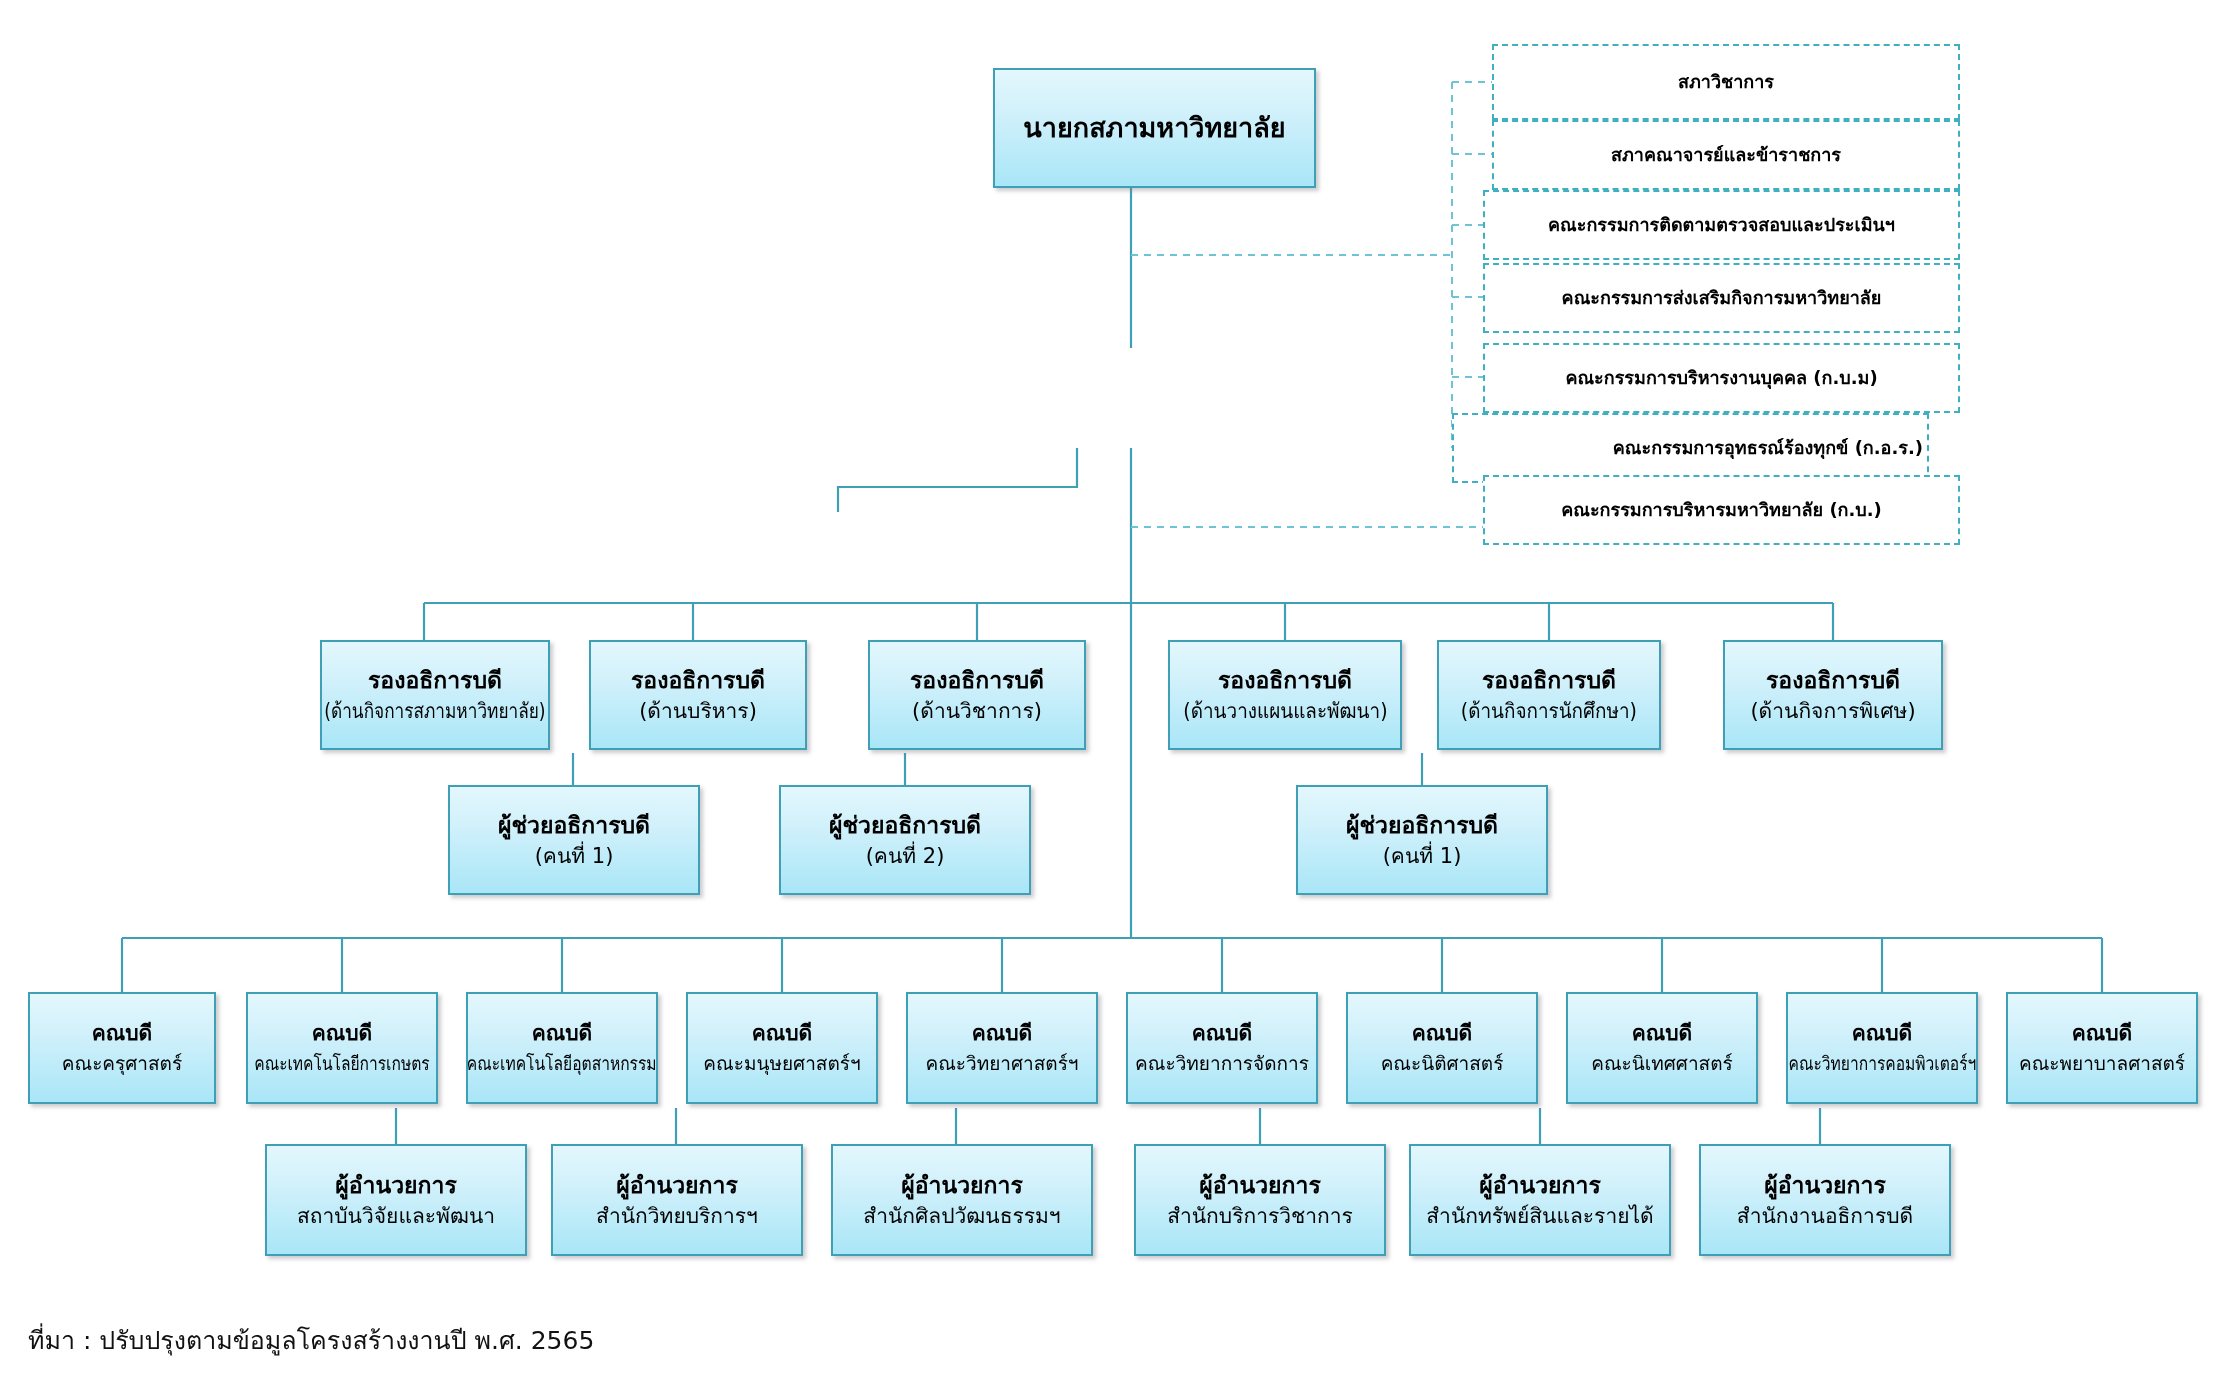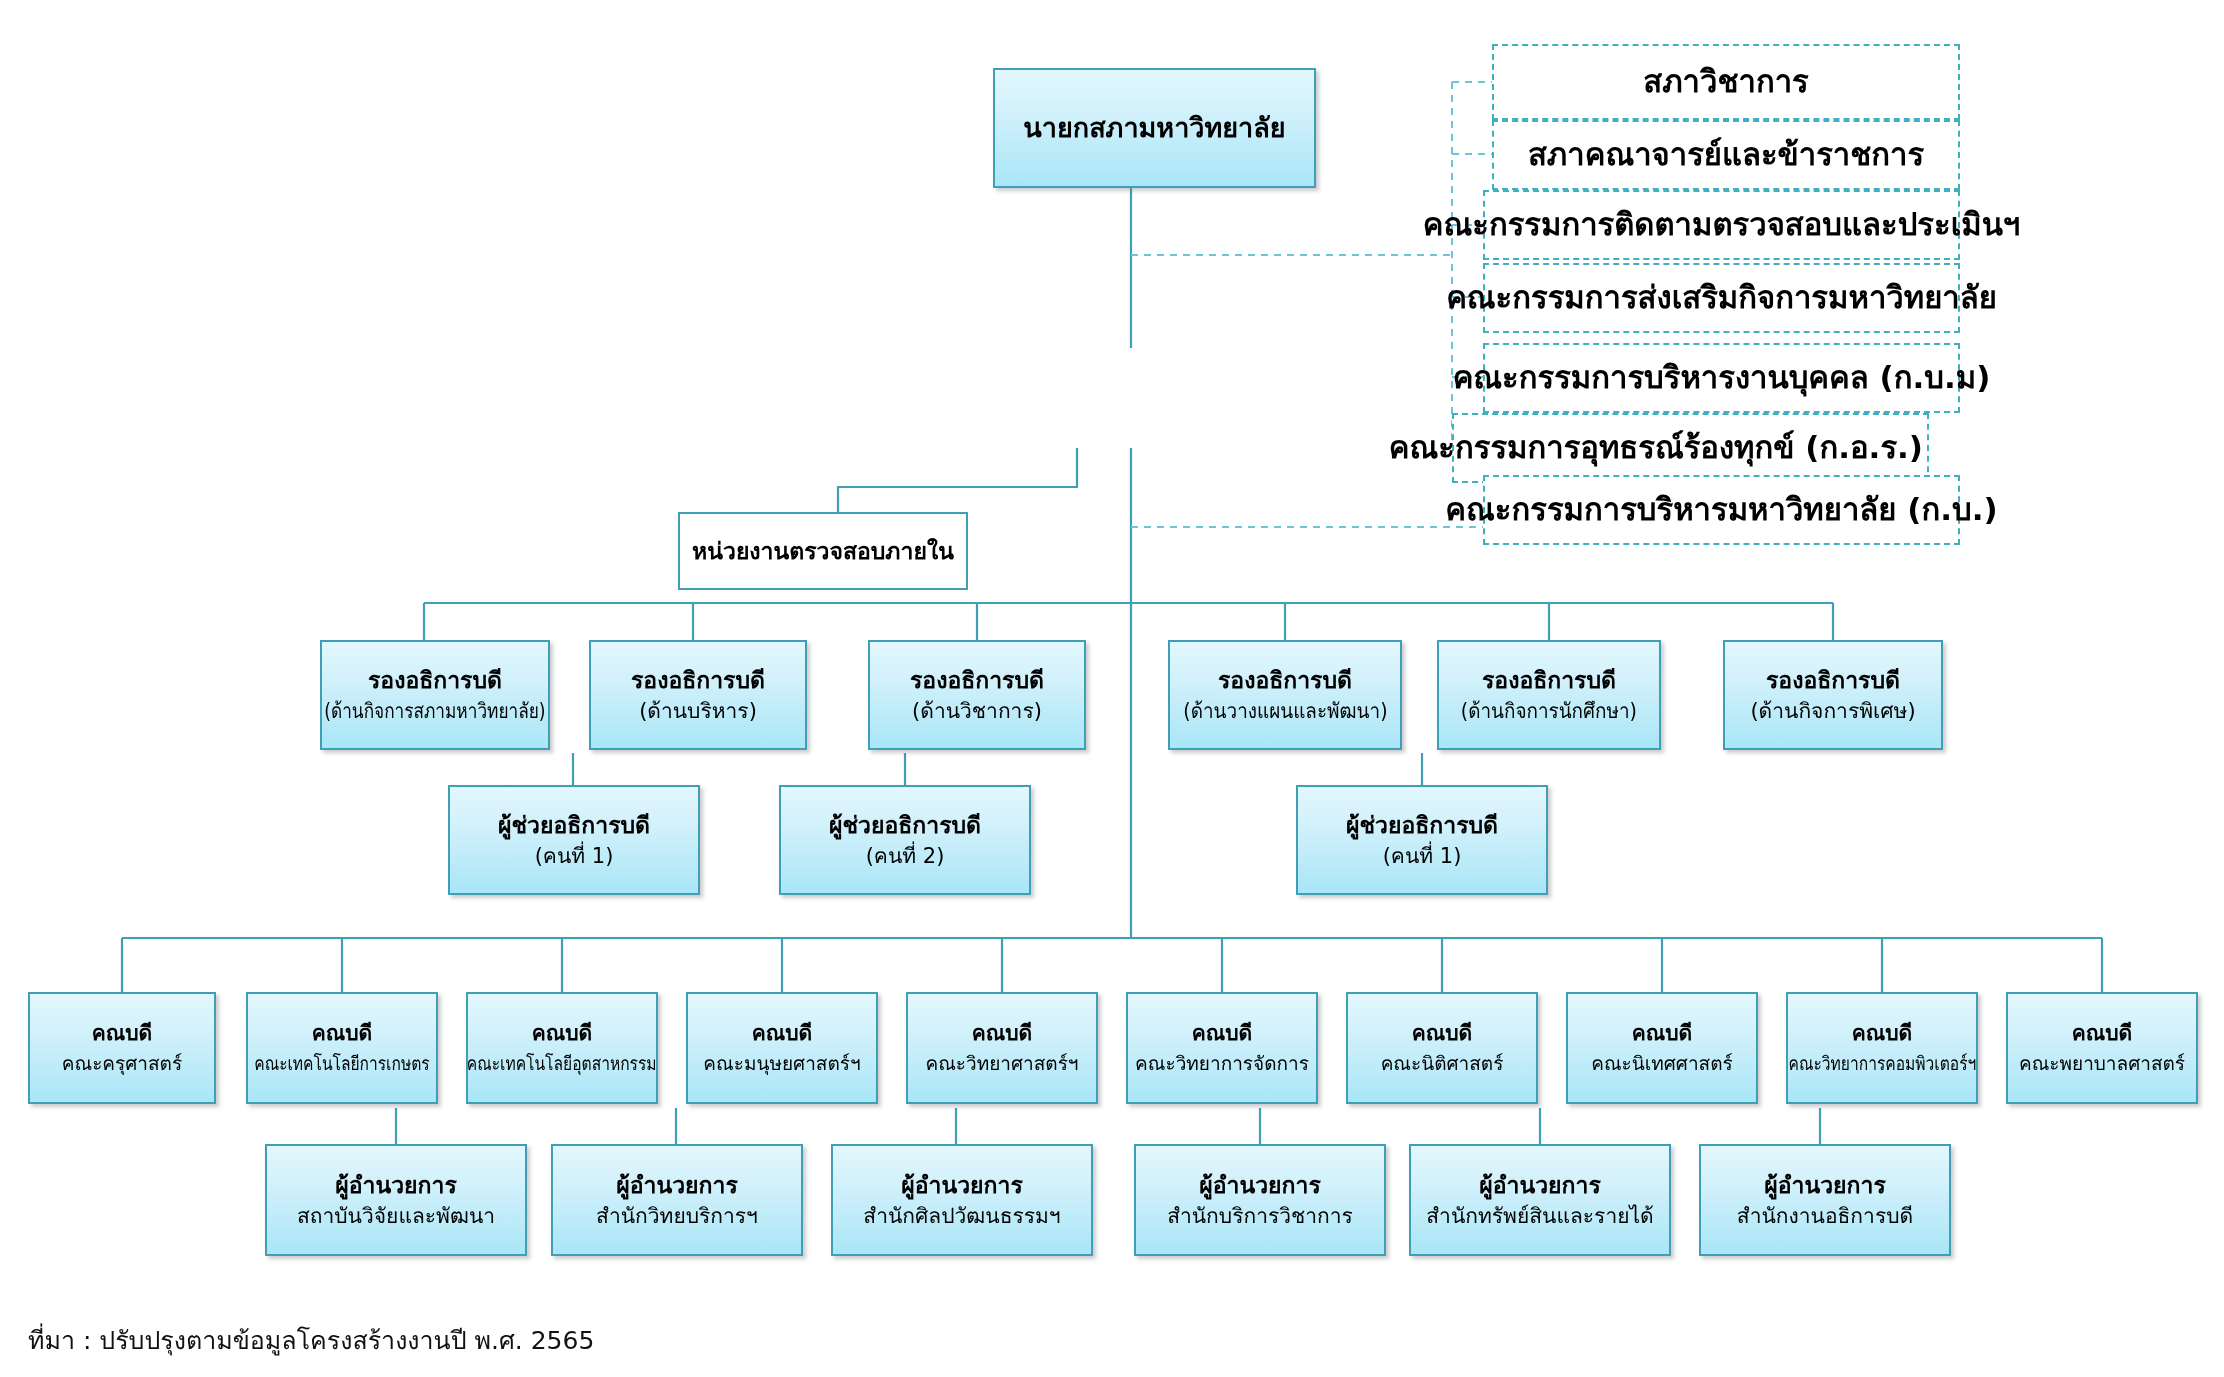--- a/index.html
+++ b/index.html
@@ -80,21 +80,21 @@
   .f-md .t2 { font-size: 21px; }
   .f-sm .t2 { font-size: 19px; }
 
   .squeeze .t2 {
     transform: scaleX(0.82);
   }
   .squeeze2 .t2 {
     transform: scaleX(0.9);
   }
 
-  .dashed .t1 { font-size: 31px; }
+  .dashed .t1 { font-size: 18px; }
 
   
   #source-note {
     position: absolute;
     left: 28px;
     top: 1320px;
     font-size: 25px;
     color: #111111;
     white-space: nowrap;
   }
@@ -165,23 +165,20 @@
 
       <line x1="1131" y1="527" x2="1492" y2="527"></line>
     </g>
   </svg>
 
   <div class="node f-xl" style="left:993px; top:68px; width:323px; height:120px;">
     <div class="t1">นายกสภามหาวิทยาลัย</div>
   </div>
 
 
-  <div class="node plain f-md" style="left:678px; top:512px; width:290px; height:78px;">
-    <div class="t1">หน่วยงานตรวจสอบภายใน</div>
-  </div>
 
   <div class="node dashed" style="left:1492px; top:44px; width:468px; height:76px;">
     <div class="t1">สภาวิชาการ</div>
   </div>
   <div class="node dashed" style="left:1483px; top:190px; width:477px; height:70px;">
     <div class="t1">คณะกรรมการติดตามตรวจสอบและประเมินฯ</div>
   </div>
   <div class="node dashed" style="left:1492px; top:120px; width:468px; height:70px;">
     <div class="t1">สภาคณาจารย์และข้าราชการ</div>
   </div>

